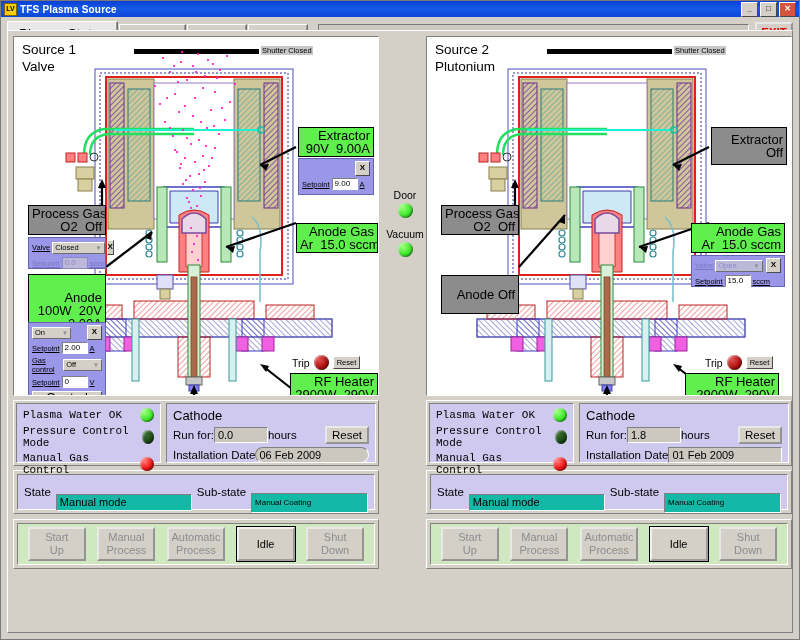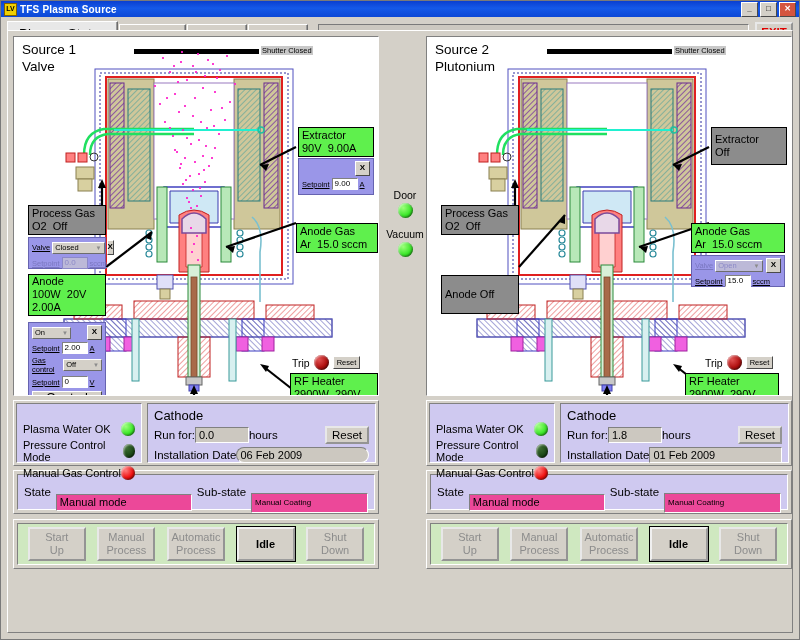--- a/index.html
+++ b/index.html
@@ -48,22 +48,22 @@
   .diagram{position:relative;height:358px;background:#fff;
            border:1px solid #808080;border-right-color:#fff;border-bottom-color:#fff;
            box-shadow:1px 1px 0 #fff inset;overflow:hidden;}
   .src-title{position:absolute;left:8px;top:4px;font-size:13.5px;color:#000;line-height:17px;}
 
   .shutter{position:absolute;height:5px;background:#000;}
   .shutter-lbl{position:absolute;font-size:7.5px;background:#c8c8c8;color:#000;padding:0 1px;
                line-height:9px;white-space:nowrap;}
 
   
-  .cbox{position:absolute;box-sizing:border-box;border:1px solid #000;text-align:left;
-        font-size:11px;color:#000;line-height:13px;padding:1px 3px;white-space:pre;}
+  .cbox{position:absolute;box-sizing:border-box;border:1px solid #000;text-align:right;
+        font-size:13px;color:#000;line-height:13px;padding:1px 3px;white-space:pre;}
   .cbox.green{background:#5ff04d;}
   .cbox.gray{background:#8c8c8c;}
   .ctrl{position:absolute;box-sizing:border-box;background:#9a96e8;border:1px solid #6663b0;
         font-size:8px;color:#000;}
   .ctrl .row{display:flex;align-items:center;gap:2px;padding:2px 3px 0 3px;}
   .ctrl .lbl{font-size:7.5px;text-decoration:underline;}
   .ctrl .lbl.dim{color:#7a77c0;}
   .dd{background:#d4d0c8;border:1px solid #fff;border-right-color:#6d6d6d;border-bottom-color:#6d6d6d;
       font-size:7.5px;line-height:10px;padding:0 2px;display:flex;align-items:center;gap:17px;}
   .dd.dim{color:#8c89c8;background:#bcb9d8;}
@@ -85,48 +85,48 @@
   .centercol{position:absolute;left:377px;top:5px;width:40px;text-align:center;}
   .cc-item{margin-top:8px;font-size:10.5px;color:#000;}
   .cc-led{width:15px;height:15px;margin:2px auto 10px auto;}
 
   
   .statusgrp{position:relative;margin-top:4px;height:66px;
              border:1px solid #fff;border-right-color:#808080;border-bottom-color:#808080;
              display:flex;gap:5px;padding:2px;box-sizing:border-box;background:#d4d0c8;}
   .sbox{background:#cfc9f0;border:1px solid #808080;border-right-color:#fff;border-bottom-color:#fff;
         box-sizing:border-box;}
-  .sbox.leds{width:126px;padding:18px 6px;}
+  .sbox.leds{width:145px;padding:4px 6px;font-family:Liberation Mono, monospace;}
   .ledrow{display:flex;align-items:center;justify-content:space-between;margin-bottom:3px;}
   .ledrow span{font-size:11px;color:#000;}
   .ledrow .led{width:14px;height:14px;}
   .sbox.cath{flex:1;padding:4px 6px;}
   .cath-title{font-size:13px;color:#000;margin-bottom:3px;}
   .cath-row{display:flex;align-items:center;margin-bottom:3px;font-size:11.5px;}
   .field{background:#ccc8c0;border:1px solid #808080;border-right-color:#fff;border-bottom-color:#fff;
          font-size:11px;line-height:14px;padding:0 3px;}
   .bigreset{background:#d4d0c8;border:2px outset #e8e8e8;font-size:11.5px;line-height:14px;padding:0 5px;}
 
   .stategrp{margin-top:4px;height:44px;box-sizing:border-box;
             border:1px solid #fff;border-right-color:#808080;border-bottom-color:#808080;padding:3px;}
   .stateinner{height:100%;box-sizing:border-box;background:#cfc9f0;
               border:1px solid #808080;border-right-color:#fff;border-bottom-color:#fff;
               display:flex;align-items:center;padding:0 6px;gap:5px;font-size:11.5px;}
-  .statefield{background:#ec4899;border:1px solid #808080;border-right-color:#fff;border-bottom-color:#fff;
+  .statefield{background:#14b8a6;border:1px solid #808080;border-right-color:#fff;border-bottom-color:#fff;
               line-height:15px;padding:0 3px;font-size:11px;margin-top:21px;}
 
   .btngrp{margin-top:5px;height:50px;box-sizing:border-box;
           border:1px solid #fff;border-right-color:#808080;border-bottom-color:#808080;padding:3px;}
   .btninner{height:100%;box-sizing:border-box;background:#cfe8c0;
             border:1px solid #808080;border-right-color:#fff;border-bottom-color:#fff;
             display:flex;align-items:center;justify-content:space-around;padding:0 4px;}
   .sbtn{width:58px;height:34px;background:#d4d0c8;border:2px outset #e8e8e8;color:#8c8c8c;
         font-size:11px;line-height:13px;text-align:center;display:flex;align-items:center;
         justify-content:center;box-sizing:border-box;white-space:pre;}
-  .sbtn.active{color:#000;font-weight:bold;border:2px outset #f0f0f0;
+  .sbtn.active{color:#000;font-weight:normal;border:2px outset #f0f0f0;
                box-shadow:0 0 0 1px #000;}
 </style>
 </head>
 <body>
 
 <div class="app">
 
   <div class="titlebar">
     <div class="tb-icon">LV</div>
     <div class="tb-title">TFS Plasma Source</div>
@@ -377,21 +377,21 @@
               </span>
               <span class="xbtn">X</span>
             </div>
           <div class="row">
               <span class="lbl dim">Setpoint</span>
               <span class="num dim">0.0</span>
               <span class="lbl dim">sccm</span>
             </div>
         </div>
 
-        <div class="cbox green" style="left:14px;top:237px;width:78px;padding-top:0;"><span>Anode</span><br><span>100W  20V
+        <div class="cbox green" style="left:14px;top:237px;width:78px;padding-top:16px;"><span>Anode</span><br><span>100W  20V
 2.00A</span></div>
         <div class="ctrl" style="left:14px;top:285px;width:78px;height:75px;">
           <div class="row">
               <span class="dd">
                 <span>On</span>
                 <span class="arw">▼</span>
               </span>
               <span class="xbtn" style="margin-left:auto;">X</span>
             </div>
           <div class="row">

